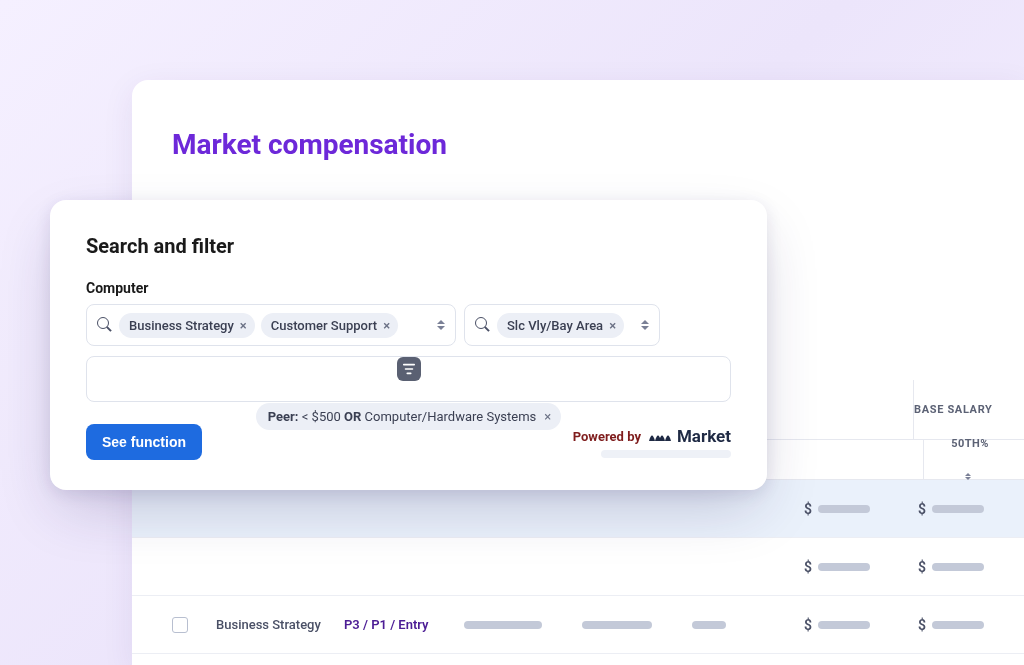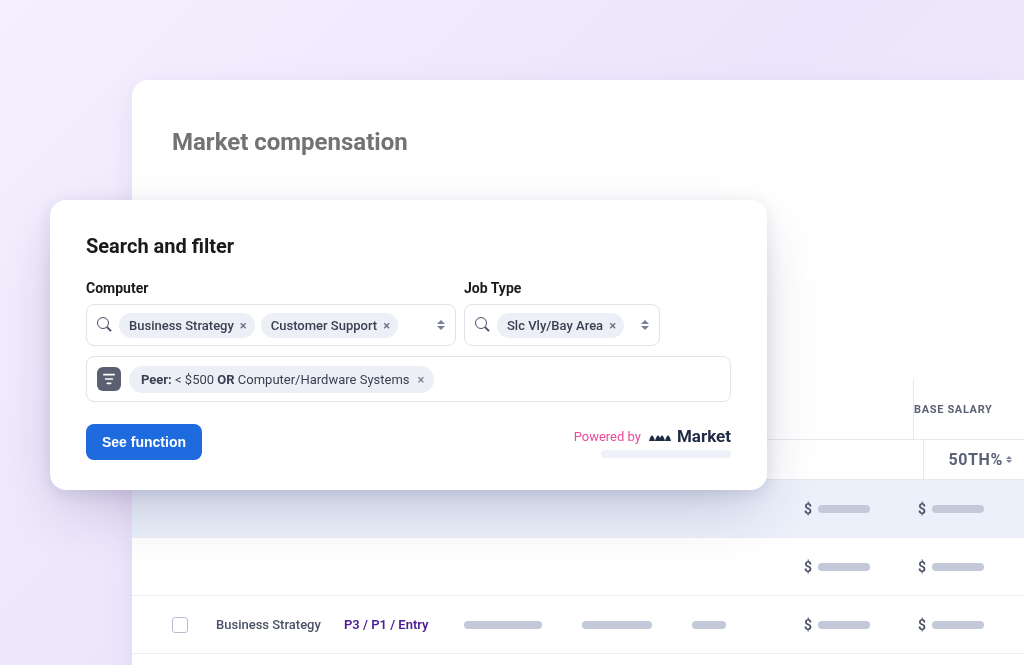--- a/index.html
+++ b/index.html
@@ -18,23 +18,23 @@
     top: 80px;
     left: 132px;
     right: 0;
     bottom: 0;
     background: #fff;
     border-radius: 16px 0 0 0;
     box-shadow: 0 8px 32px rgba(60,40,120,0.08);
     padding: 48px 40px 0 40px;
   }
   .page-title {
-    font-size: 24px;
-    font-weight: 700;
-    color: #737373;
+    font-size: 28px;
+    font-weight: 700;
+    color: #6d28d9;
     margin-bottom: 32px;
   }
 
   
   .table-wrap {
     position: absolute;
     top: 300px;
     left: 0;
     right: 0;
   }
@@ -49,25 +49,26 @@
     font-weight: 700;
     letter-spacing: 0.06em;
     color: #5c6275;
     text-transform: uppercase;
   }
   .pct-col {
     width: 120px;
     display:flex;
     align-items:center;
     justify-content:flex-end;
-    gap:3px;
-    font-size: 16px;
+    gap:20px;
+    font-size: 11px;
     font-weight: 700;
     letter-spacing: 0.04em;
     color: #5c6275;
+    flex-direction: column;
   }
   .sort-icon { width:10px;height:12px;display:inline-flex;flex-direction:column;justify-content:center;gap:1px;}
   .sort-icon::before,.sort-icon::after{content:"";width:0;height:0;border-left:3px solid transparent;border-right:3px solid transparent;}
   .sort-icon::before{border-bottom:3px solid #7a8096;}
   .sort-icon::after{border-top:3px solid #7a8096;}
 
   .data-row {
     display: flex;
     align-items: center;
     height: 58px;
@@ -157,23 +158,24 @@
 
   .select-input {
     display:flex; align-items:center; height:42px; border:1px solid #dfe3ec; border-radius:8px;
     padding: 0 12px; font-size:14px; color:#3a3f52; background:#fff;
   }
   .select-input .caret {
     margin-left:auto; width:0;height:0;border-left:4px solid transparent;border-right:4px solid transparent;border-top:5px solid #7a8096;
   }
 
   .peer-row {
-    display:flex; align-items:center; gap:8px;
+    display:flex; align-items:center; gap:22px;
     height:46px; border:1px solid #dfe3ec; border-radius:8px; padding:0 10px; background:#fff;
     margin-bottom: 22px;
+    flex-direction: column;
   }
   .filter-icon {
     width:24px;height:24px;border-radius:6px;background:#5a6072;display:flex;align-items:center;justify-content:center;flex-shrink:0;
   }
   .filter-icon svg{width:14px;height:14px;}
   .peer-chip {
     display:inline-flex;align-items:center;gap:8px;
     background:#eceff6;border-radius:16px;padding:6px 10px 6px 12px;
     font-size:13px;color:#3a3f52;
   }
@@ -185,21 +187,21 @@
     display:flex;align-items:center;
   }
   .see-results {
     background:#1e6be0;color:#fff;border:none;border-radius:8px;
     padding:10px 16px;font-size:14px;font-weight:600;cursor:pointer;
   }
   .powered {
     margin-left:auto;display:flex;flex-direction:column;align-items:flex-end;gap:4px;
   }
   .powered-row{display:flex;align-items:center;gap:8px;}
-  .powered-label{font-size:13px;color:#ec4899;}
+  .powered-label{font-size:13px;color:#7f1d1d;font-weight:bold;}
   .mercer-logo{display:flex;align-items:center;gap:6px;}
   .mercer-mark{width:22px;height:16px;position:relative;}
   .mercer-mark svg{width:22px;height:16px;}
   .mercer-text{font-size:17px;font-weight:700;color:#1f2a44;}
   .powered-bar{width:130px;height:8px;border-radius:4px;background:#eef1f7;}
 </style>
 </head>
 <body>
 
 <div class="main-card">
@@ -278,21 +280,20 @@
     </div>
 
   </div>
 </div>
 
 <div class="filter-panel">
   <h2 class="filter-title">Search and filter</h2>
 
   <div class="filter-labels">
     <div class="filter-label">Computer</div>
-    <div class="filter-label">Job Type</div>
   </div>
 
   <div class="filter-inputs">
 
     <div class="pill-input">
       <span class="search-icon"></span>
       <span class="chip">
         <span>Business Strategy</span>
         <span class="x">×</span>
       </span>

